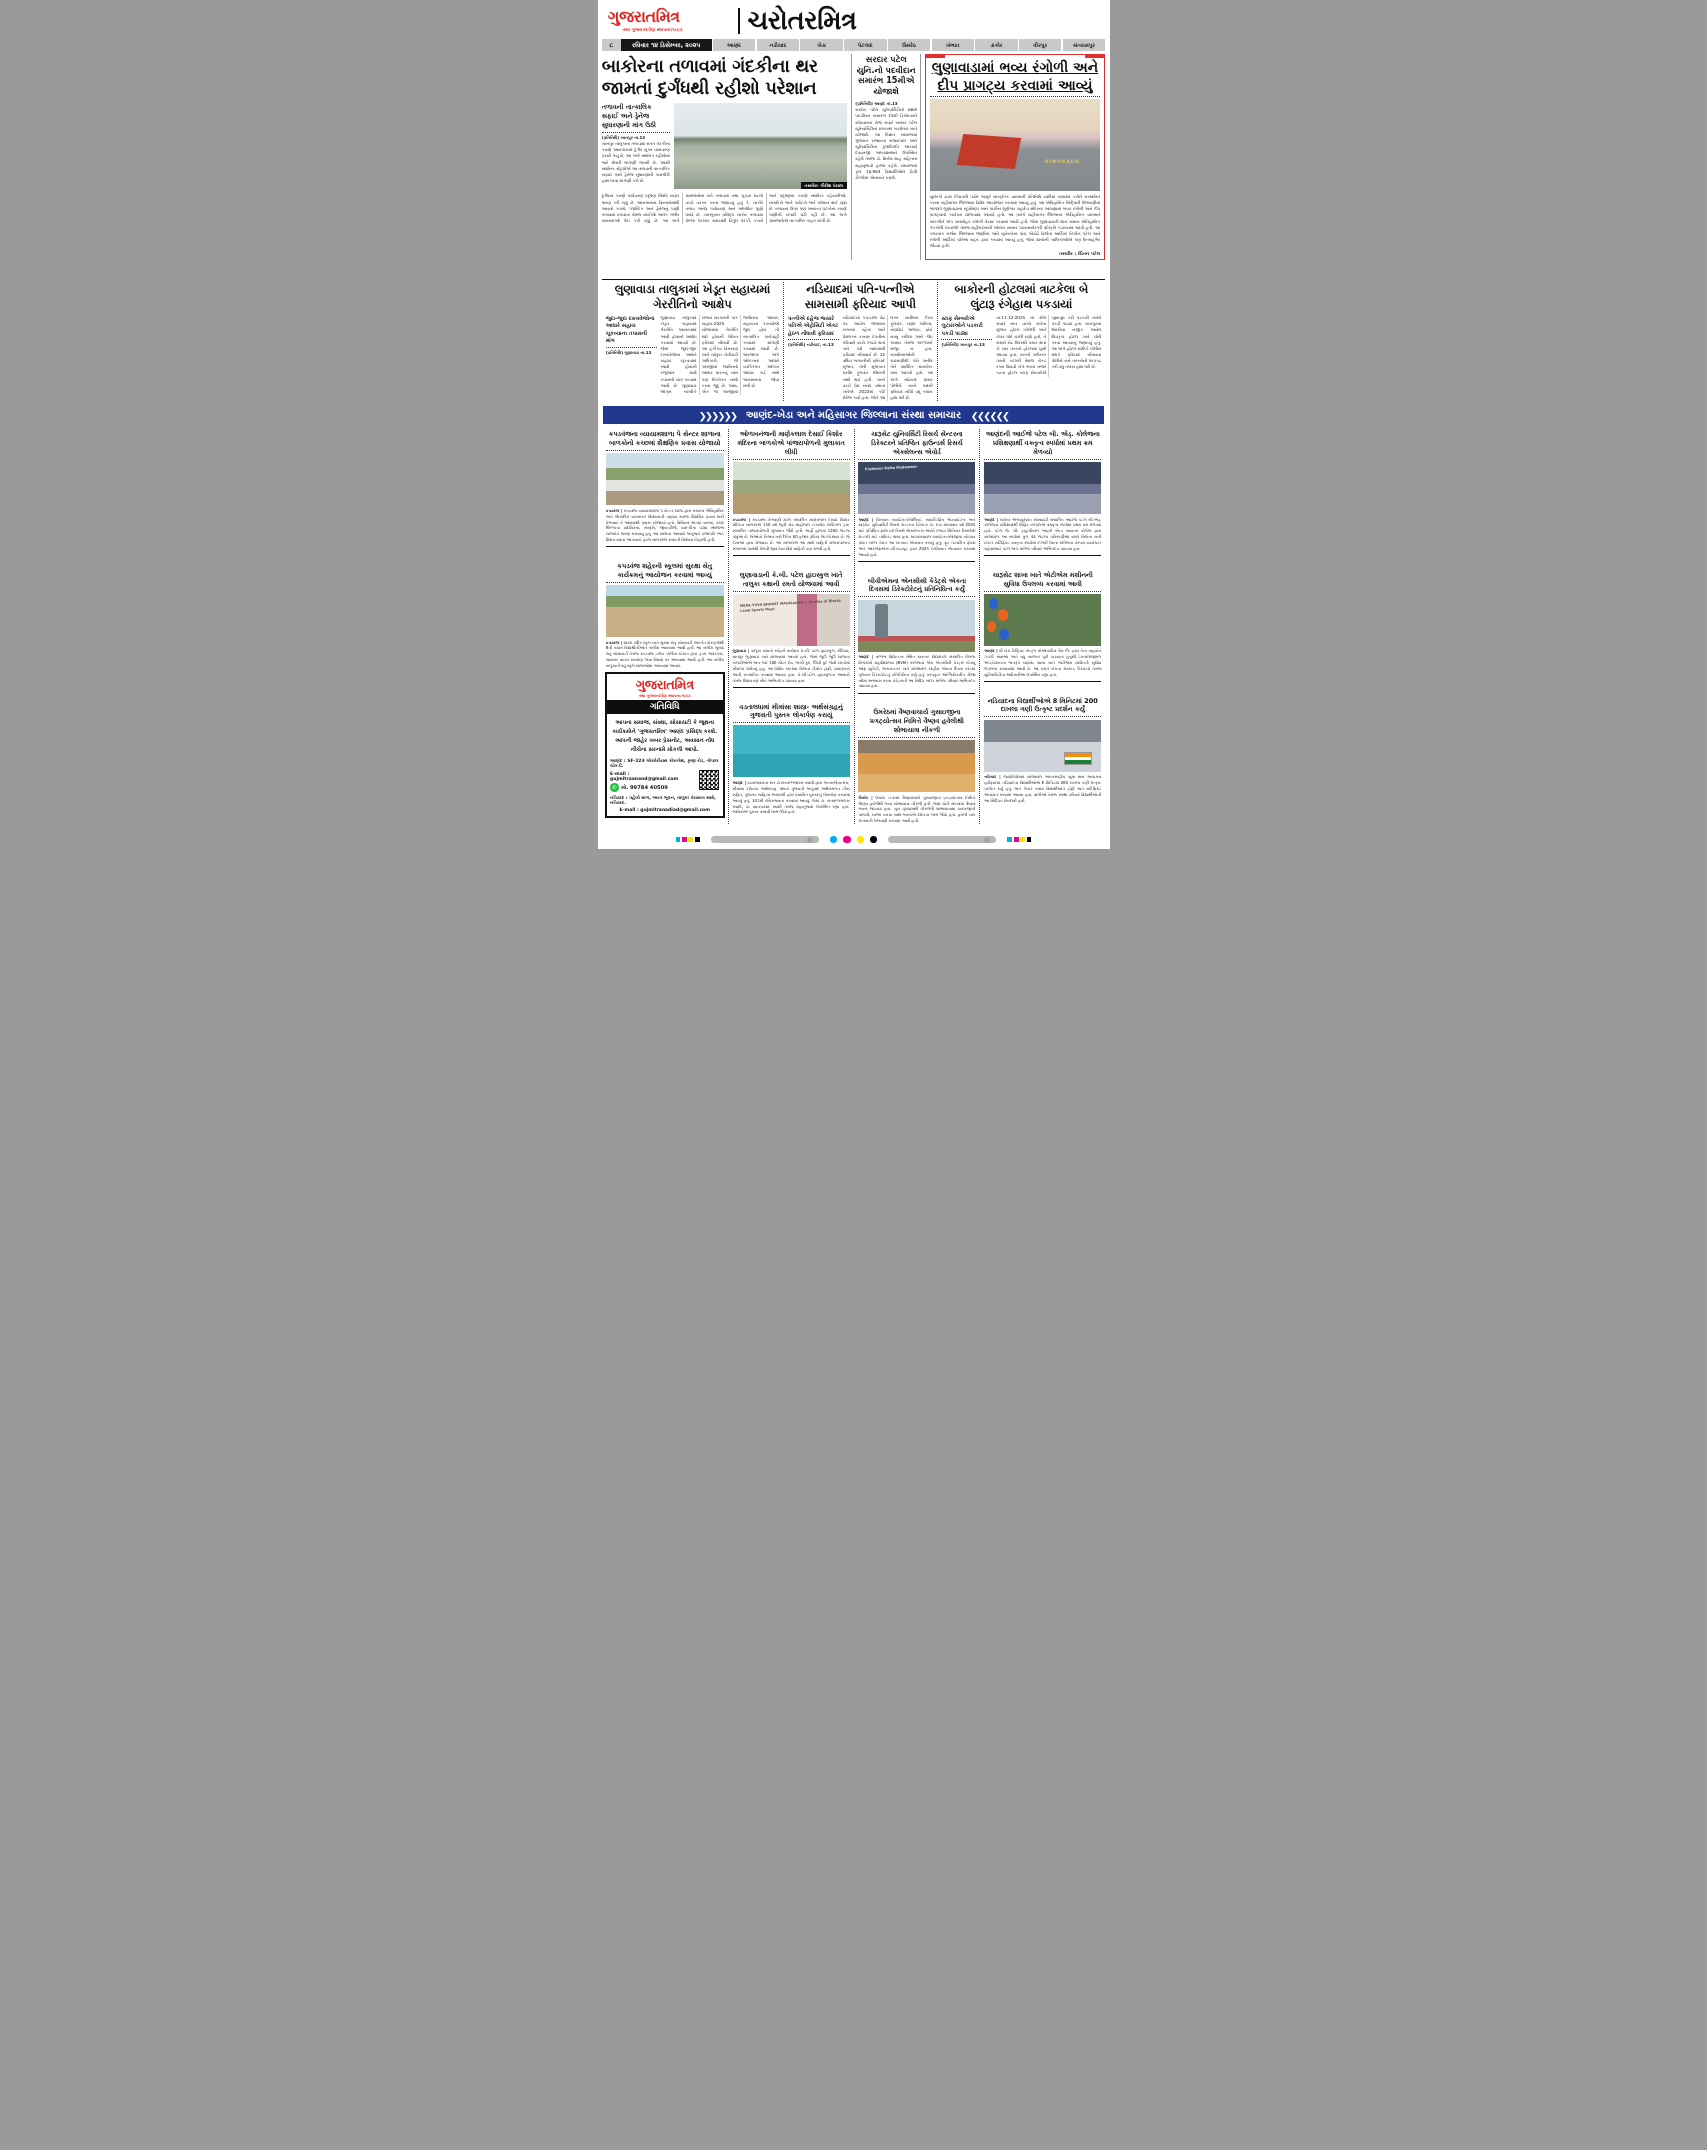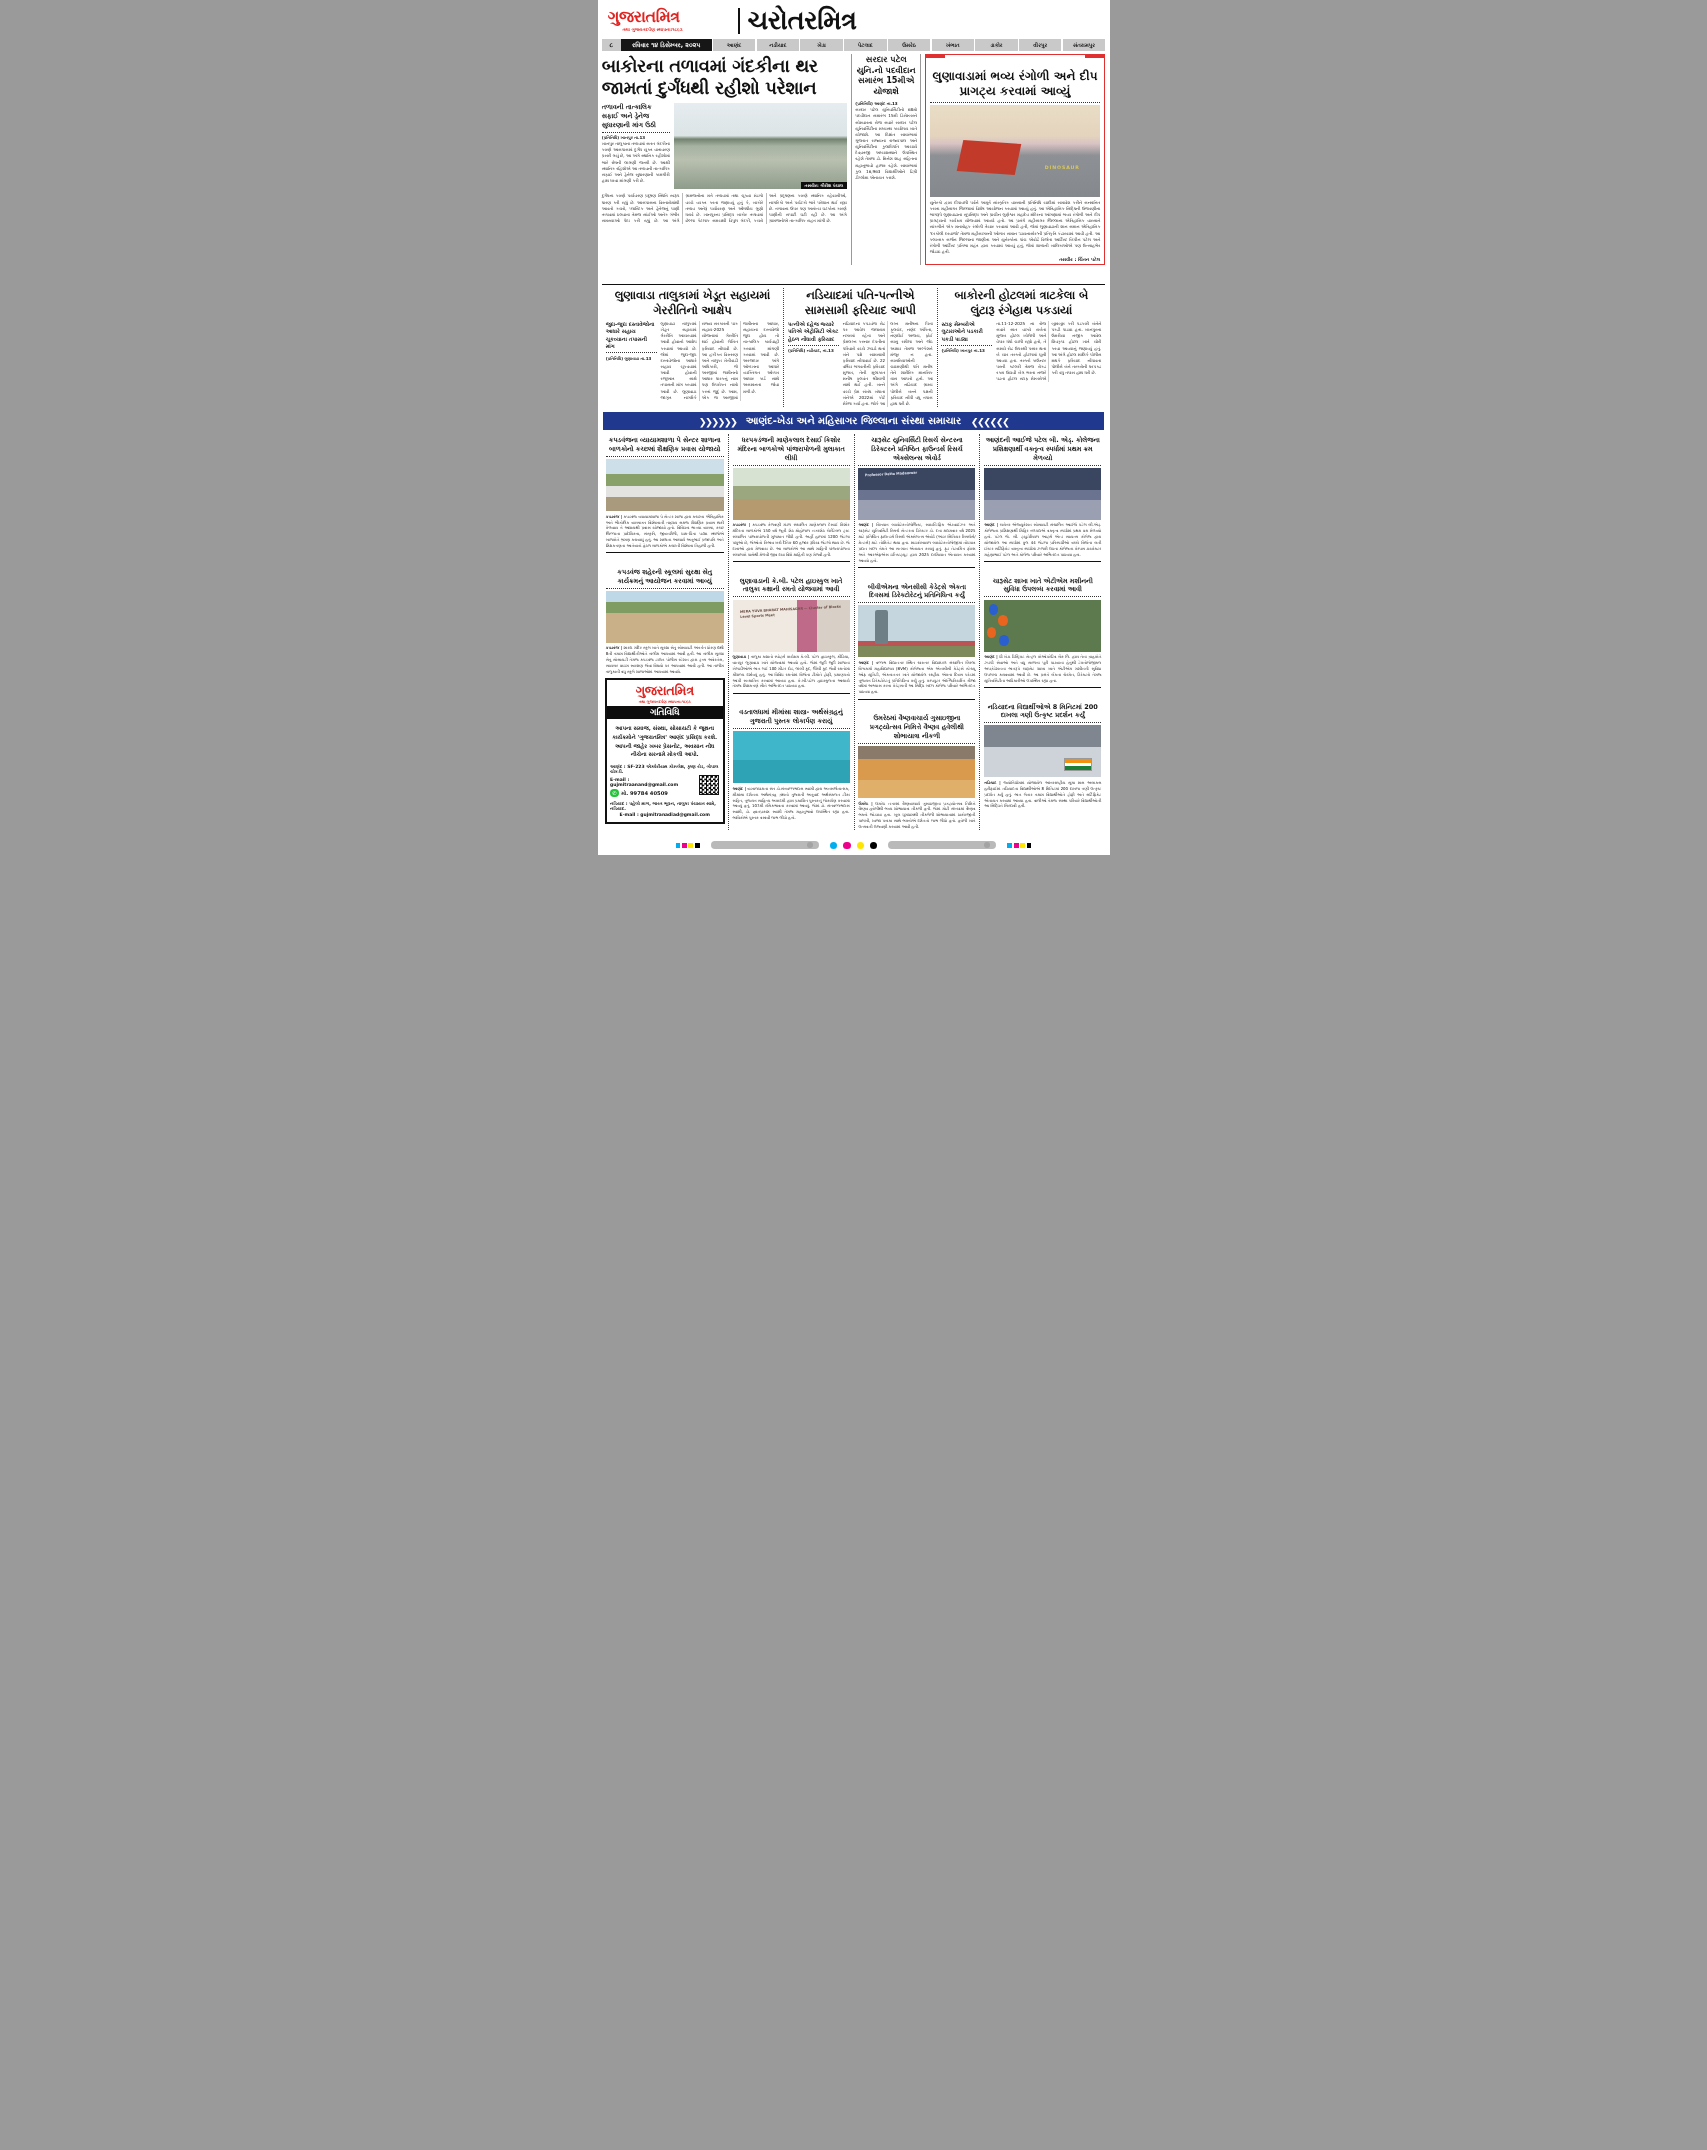--- a/index.html
+++ b/index.html
@@ -37,21 +37,21 @@
   .pond { flex:1; position:relative; }
   .pond-img { width:100%; height:86px;
       background:linear-gradient(180deg,#e6ecef 0%,#dce4e6 38%,#72836f 42%,#a6b2a2 50%,#b9c0b0 66%,#8f9c8b 100%); }
   .lead-more { columns:3; column-gap:6px; column-rule:0.4px solid #bbb; margin-top:4.3px; font-size:4.1px; line-height:1.5; text-align:justify; }
   .uni { border-left:0.4px solid #999; border-right:0.4px solid #999; padding:0 3.4px; }
   .uni h3 { font-size:8.2px; font-weight:800; text-align:center; line-height:1.3; }
   .uni .byline { text-align:left; margin-top:4.3px; }
   .rangoli { border:1.3px solid #e03030; margin-left:3.4px; padding:2.6px 3.9px; position:relative; }
   .rangoli:before, .rangoli:after { content:""; position:absolute; top:-1.3px; width:20px; height:3.9px; background:#e03030; }
   .rangoli:before { left:-1.3px; } .rangoli:after { right:-1.3px; }
-  .rangoli h3 { font-size:12px; font-weight:800; text-align:center; line-height:1.3; margin-top:11px; }
+  .rangoli h3 { font-size:14px; font-weight:800; text-align:center; line-height:1.3; margin-top:0;text-decoration:underline; }
   .rangoli-img { height:92px; margin:1.7px 0 2.6px 0; position:relative; overflow:hidden;
       background:linear-gradient(180deg,#e9ddc6 0%,#e4d3bd 34%,#d9c3c3 42%,#8d9094 55%,#85888c 100%); }
   .rangoli-red { position:absolute; left:18%; top:40%; width:34%; height:34%; background:#c23b2a; transform:skew(-12deg,4deg); }
   .dino { position:absolute; right:12%; bottom:30%; color:#d8c75a; font-size:4.7px; font-weight:800; letter-spacing:0.9px; }
   .credit { text-align:right; font-size:4.7px; font-weight:800; margin-top:1.7px; }
 
   
   .row2 { display:grid; grid-template-columns:36% 30.5% 33.5%; border-top:1.3px solid #111; margin-top:19px; padding-top:2.6px; }
   .r2 { padding:0 3.9px; }
   .r2 + .r2 { border-left:0.9px dotted #444; }
@@ -259,21 +259,21 @@
           </div>
           <div class="qr"></div>
         </div>
         <div class="gv-line">નડિયાદ : પહેલો માળ, ભારત ભૂવન, તાલુકા પંચાયત સામે, નડિયાદ.</div>
         <div class="gv-line" style="text-align:center">E-mail : gujmitranadiad@gmail.com</div>
       </div>
     </div>
 
     <div class="icol">
       <div class="item">
-        <h4>ધરપકડંજની માણેકલાલ દેસાઈ કિશોર મંદિરના બાળકોએ પાંજરાપોળની મુલાકાત લીધી</h4>
+        <h4>ઓળખનંજની માણેકલાલ દેસાઈ કિશોર મંદિરના બાળકોએ પાંજરાપોળની મુલાકાત લીધી</h4>
         <div class="dotline"></div>
         <div class="ph ph-cows"></div>
         <p class="ibody"><b>કપડવંજ |</b> <span>કપડવંજ કેળવણી મંડળ સંચાલિત માણેકલાલ દેસાઈ કિશોર મંદિરના બાળકોએ 150 વર્ષ જૂની શેઠ મોહોલાલ નગરશેઠ ચેરીટેબલ ટ્રસ્ટ સંચાલિત પાંજરાપોળની મુલાકાત લીધી હતી. અહીં હાલમાં 1200 જેટલા પશુઓ છે, જેઓનો નિભાવ ખર્ચ દૈનિક 60 હજાર રૂપિયા જેટલો થાય છે. જે દાતાઓ દ્વારા મેળવાય છે. આ બાળકોએ આ સાથે માહિતી પાંજરાપોળના સંચાલકો પાસેથી મેળવી જીવ દયા વિશે માહિતી પણ મેળવી હતી.</span></p>
       </div>
       <div class="item">
         <h4>લુણાવાડાની કે.બી. પટેલ હાઇસ્કુલ ખાતે તાલુકા કક્ષાની રમતો યોજવામાં આવી</h4>
         <div class="dotline"></div>
         <div class="ph ph-sports">
           <span class="ph-label">MERA YUVA BHARAT MAHISAGAR — Cluster of Blocks Level Sports Meet</span>
         </div>

